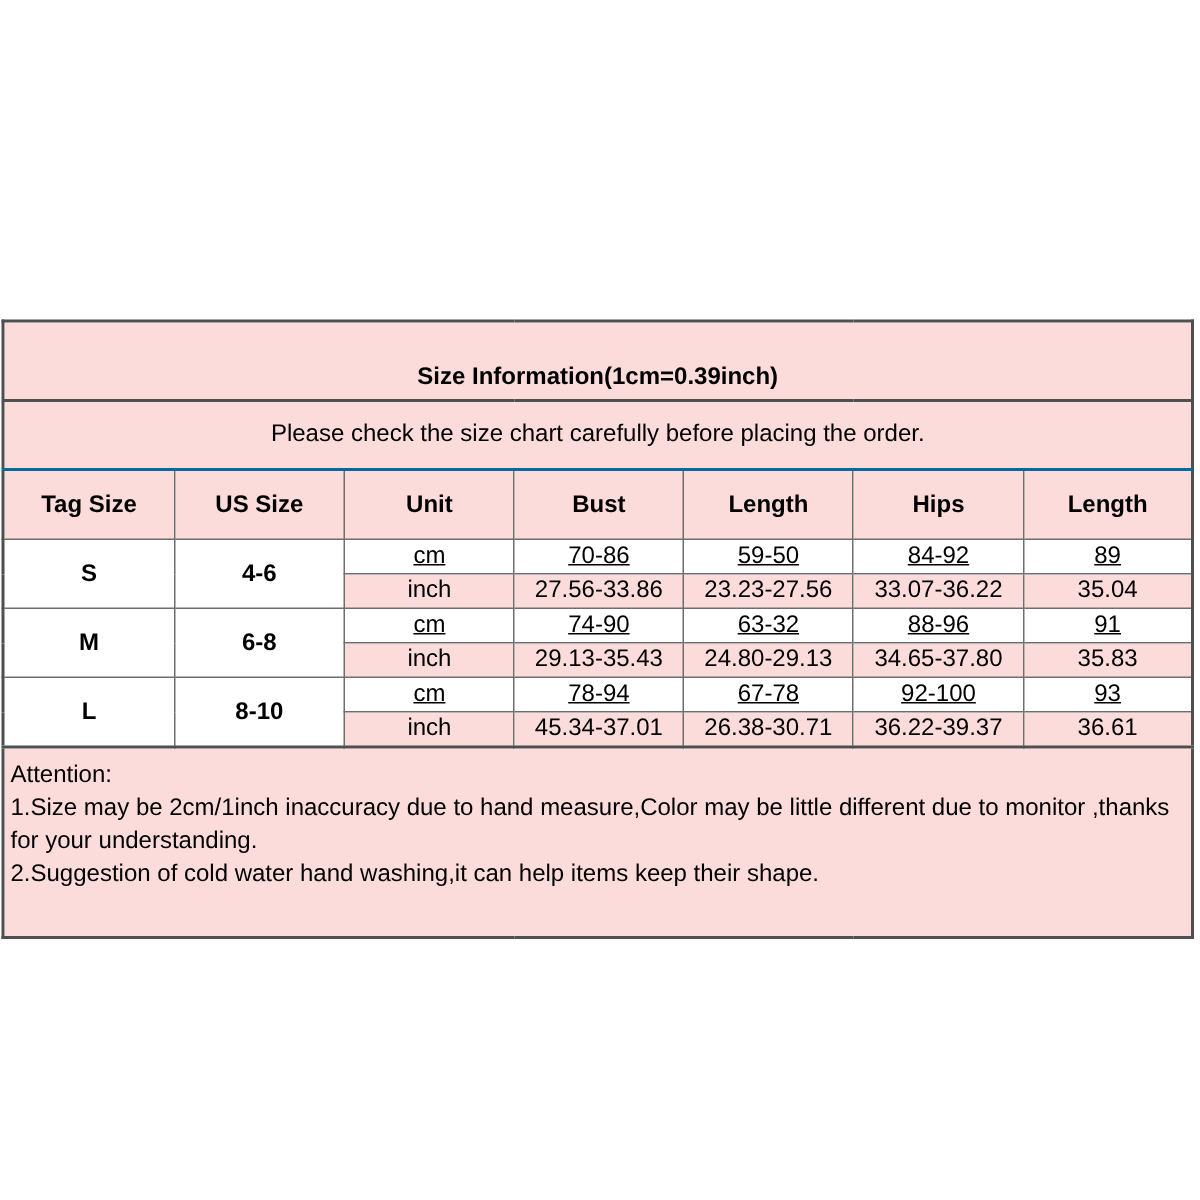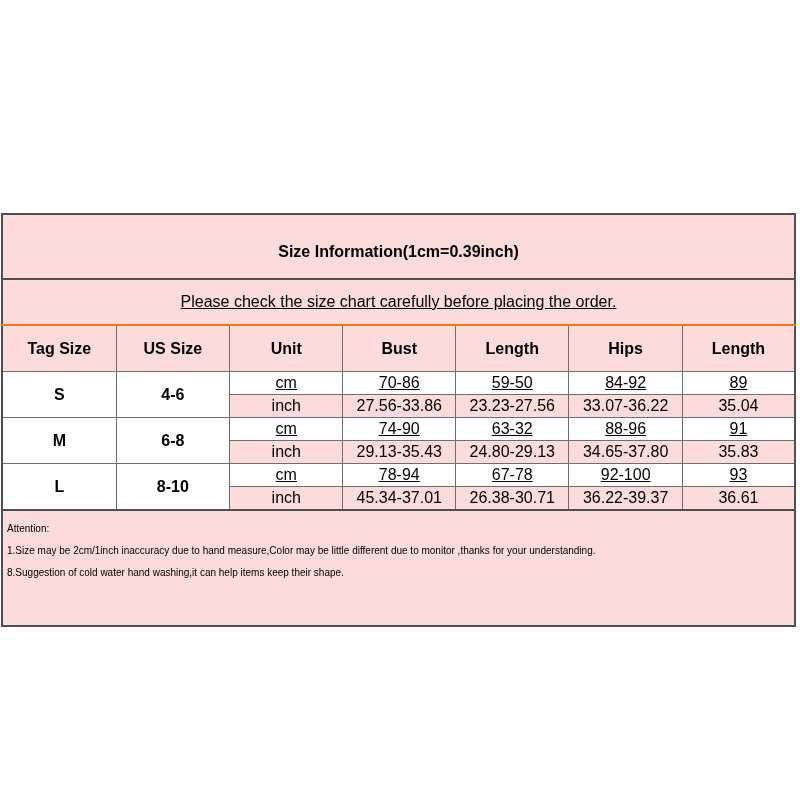--- a/index.html
+++ b/index.html
@@ -35,44 +35,43 @@
     padding: 0;
     overflow: hidden;
     white-space: nowrap;
   }
   .pink { background: #fbdcda; }
   .white { background: #ffffff; text-decoration: underline; }
   tr.title-row td {
     height: 46px;
     font-weight: bold;
     vertical-align: bottom;
-    padding-bottom: 17px;
+    padding-bottom: 5px;
     border-bottom: 2px solid #4f4f4f;
   }
   tr.subtitle-row td {
     height: 44px;
-    border-bottom: 2px solid #f97316;
-    text-decoration: underline;
+    border-bottom: 2px solid #0369a1;
   }
   tr.header-row th {
     height: 45px;
     font-weight: bold;
   }
   tr.data-row td { height: 22px; }
   td.tag-cell, td.us-cell {
     font-weight: bold;
     background: #ffffff;
   }
   tr.attention-row td {
     height: 98px;
     text-align: left;
     vertical-align: top;
     white-space: normal;
-    padding: 7px 4px 9px 4px;
-    font-size: 10px;
+    padding: 7px 4px 20px 4px;
+    font-size: 16px;
     line-height: 22px;
     border-top: 2px solid #4f4f4f;
   }
 </style>
 </head>
 <body>
 
 <div class="page">
   <table class="size-chart">
     <colgroup>
@@ -152,18 +151,18 @@
       <td class="pink">45.34-37.01</td>
       <td class="pink">26.38-30.71</td>
       <td class="pink">36.22-39.37</td>
       <td class="pink">36.61</td>
     </tr>
 
     <tr class="attention-row">
       <td colspan="7" class="pink">
         <div>Attention:</div>
         <div>1.Size may be 2cm/1inch inaccuracy due to hand measure,Color may be little different due to monitor ,thanks for your understanding.</div>
-        <div>8.Suggestion of cold water hand washing,it can help items keep their shape.</div>
+        <div>2.Suggestion of cold water hand washing,it can help items keep their shape.</div>
       </td>
     </tr>
   </tbody>
     </table>
 </div>
 
 </body></html>

